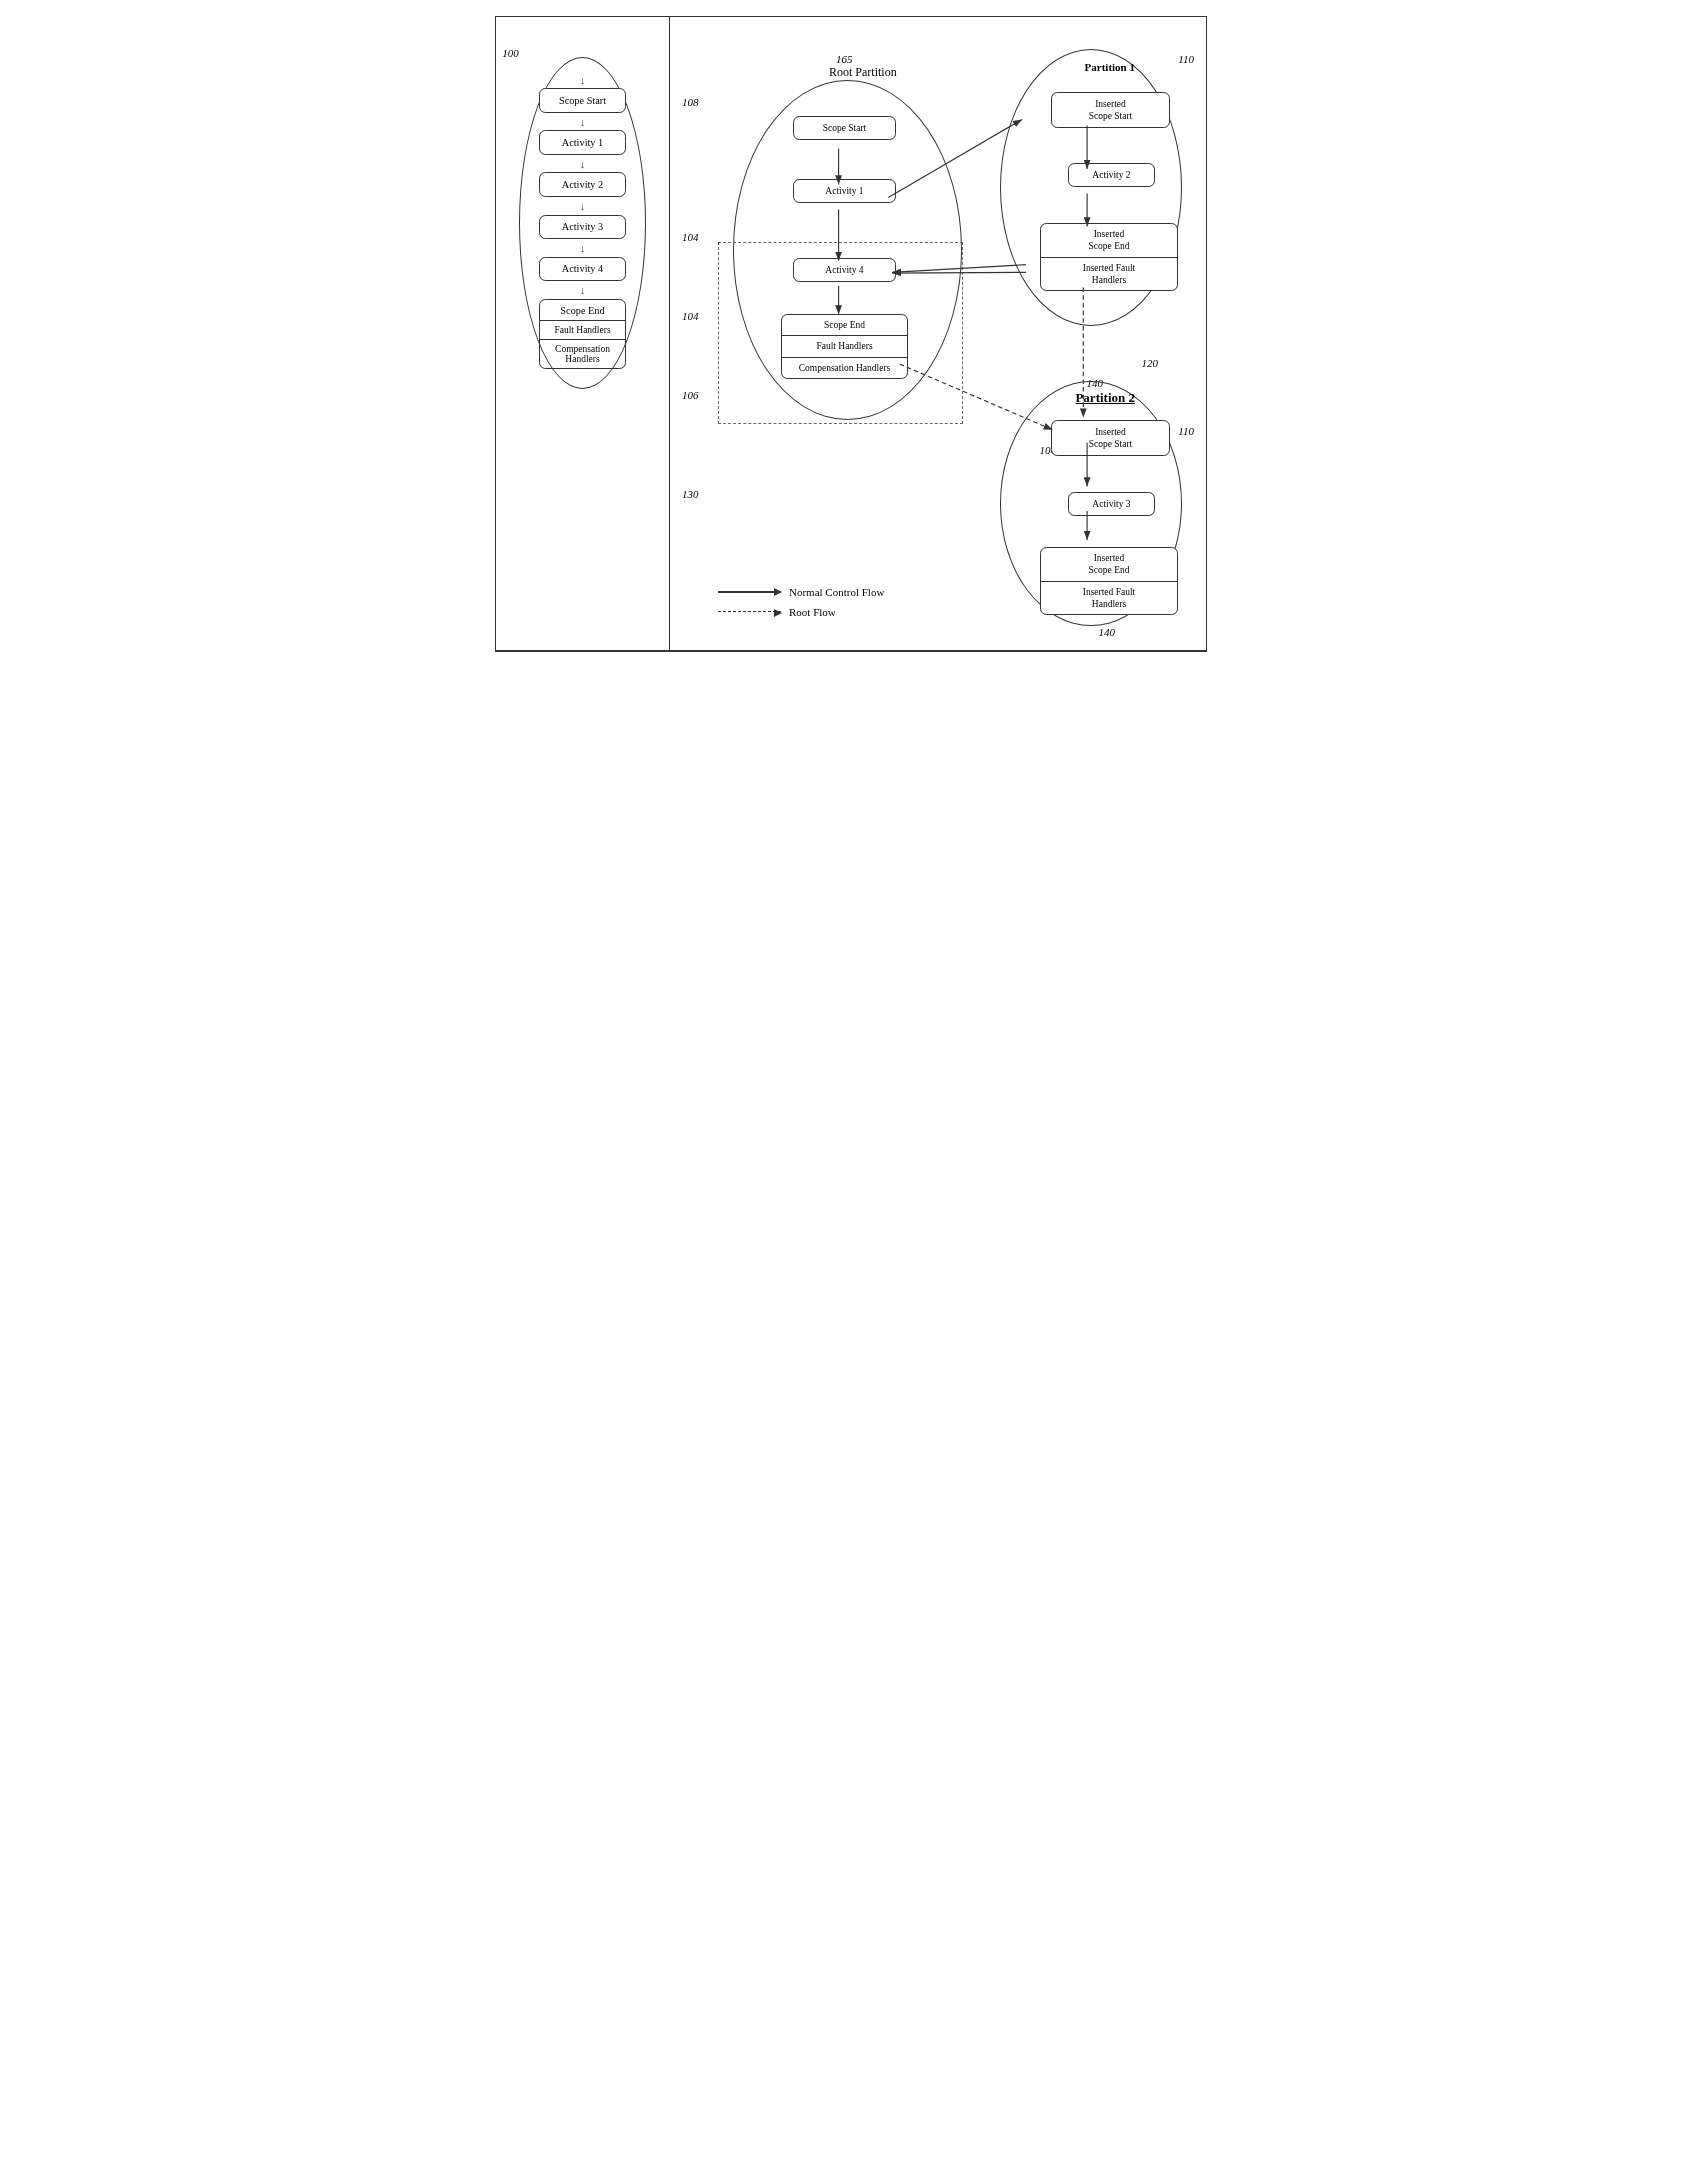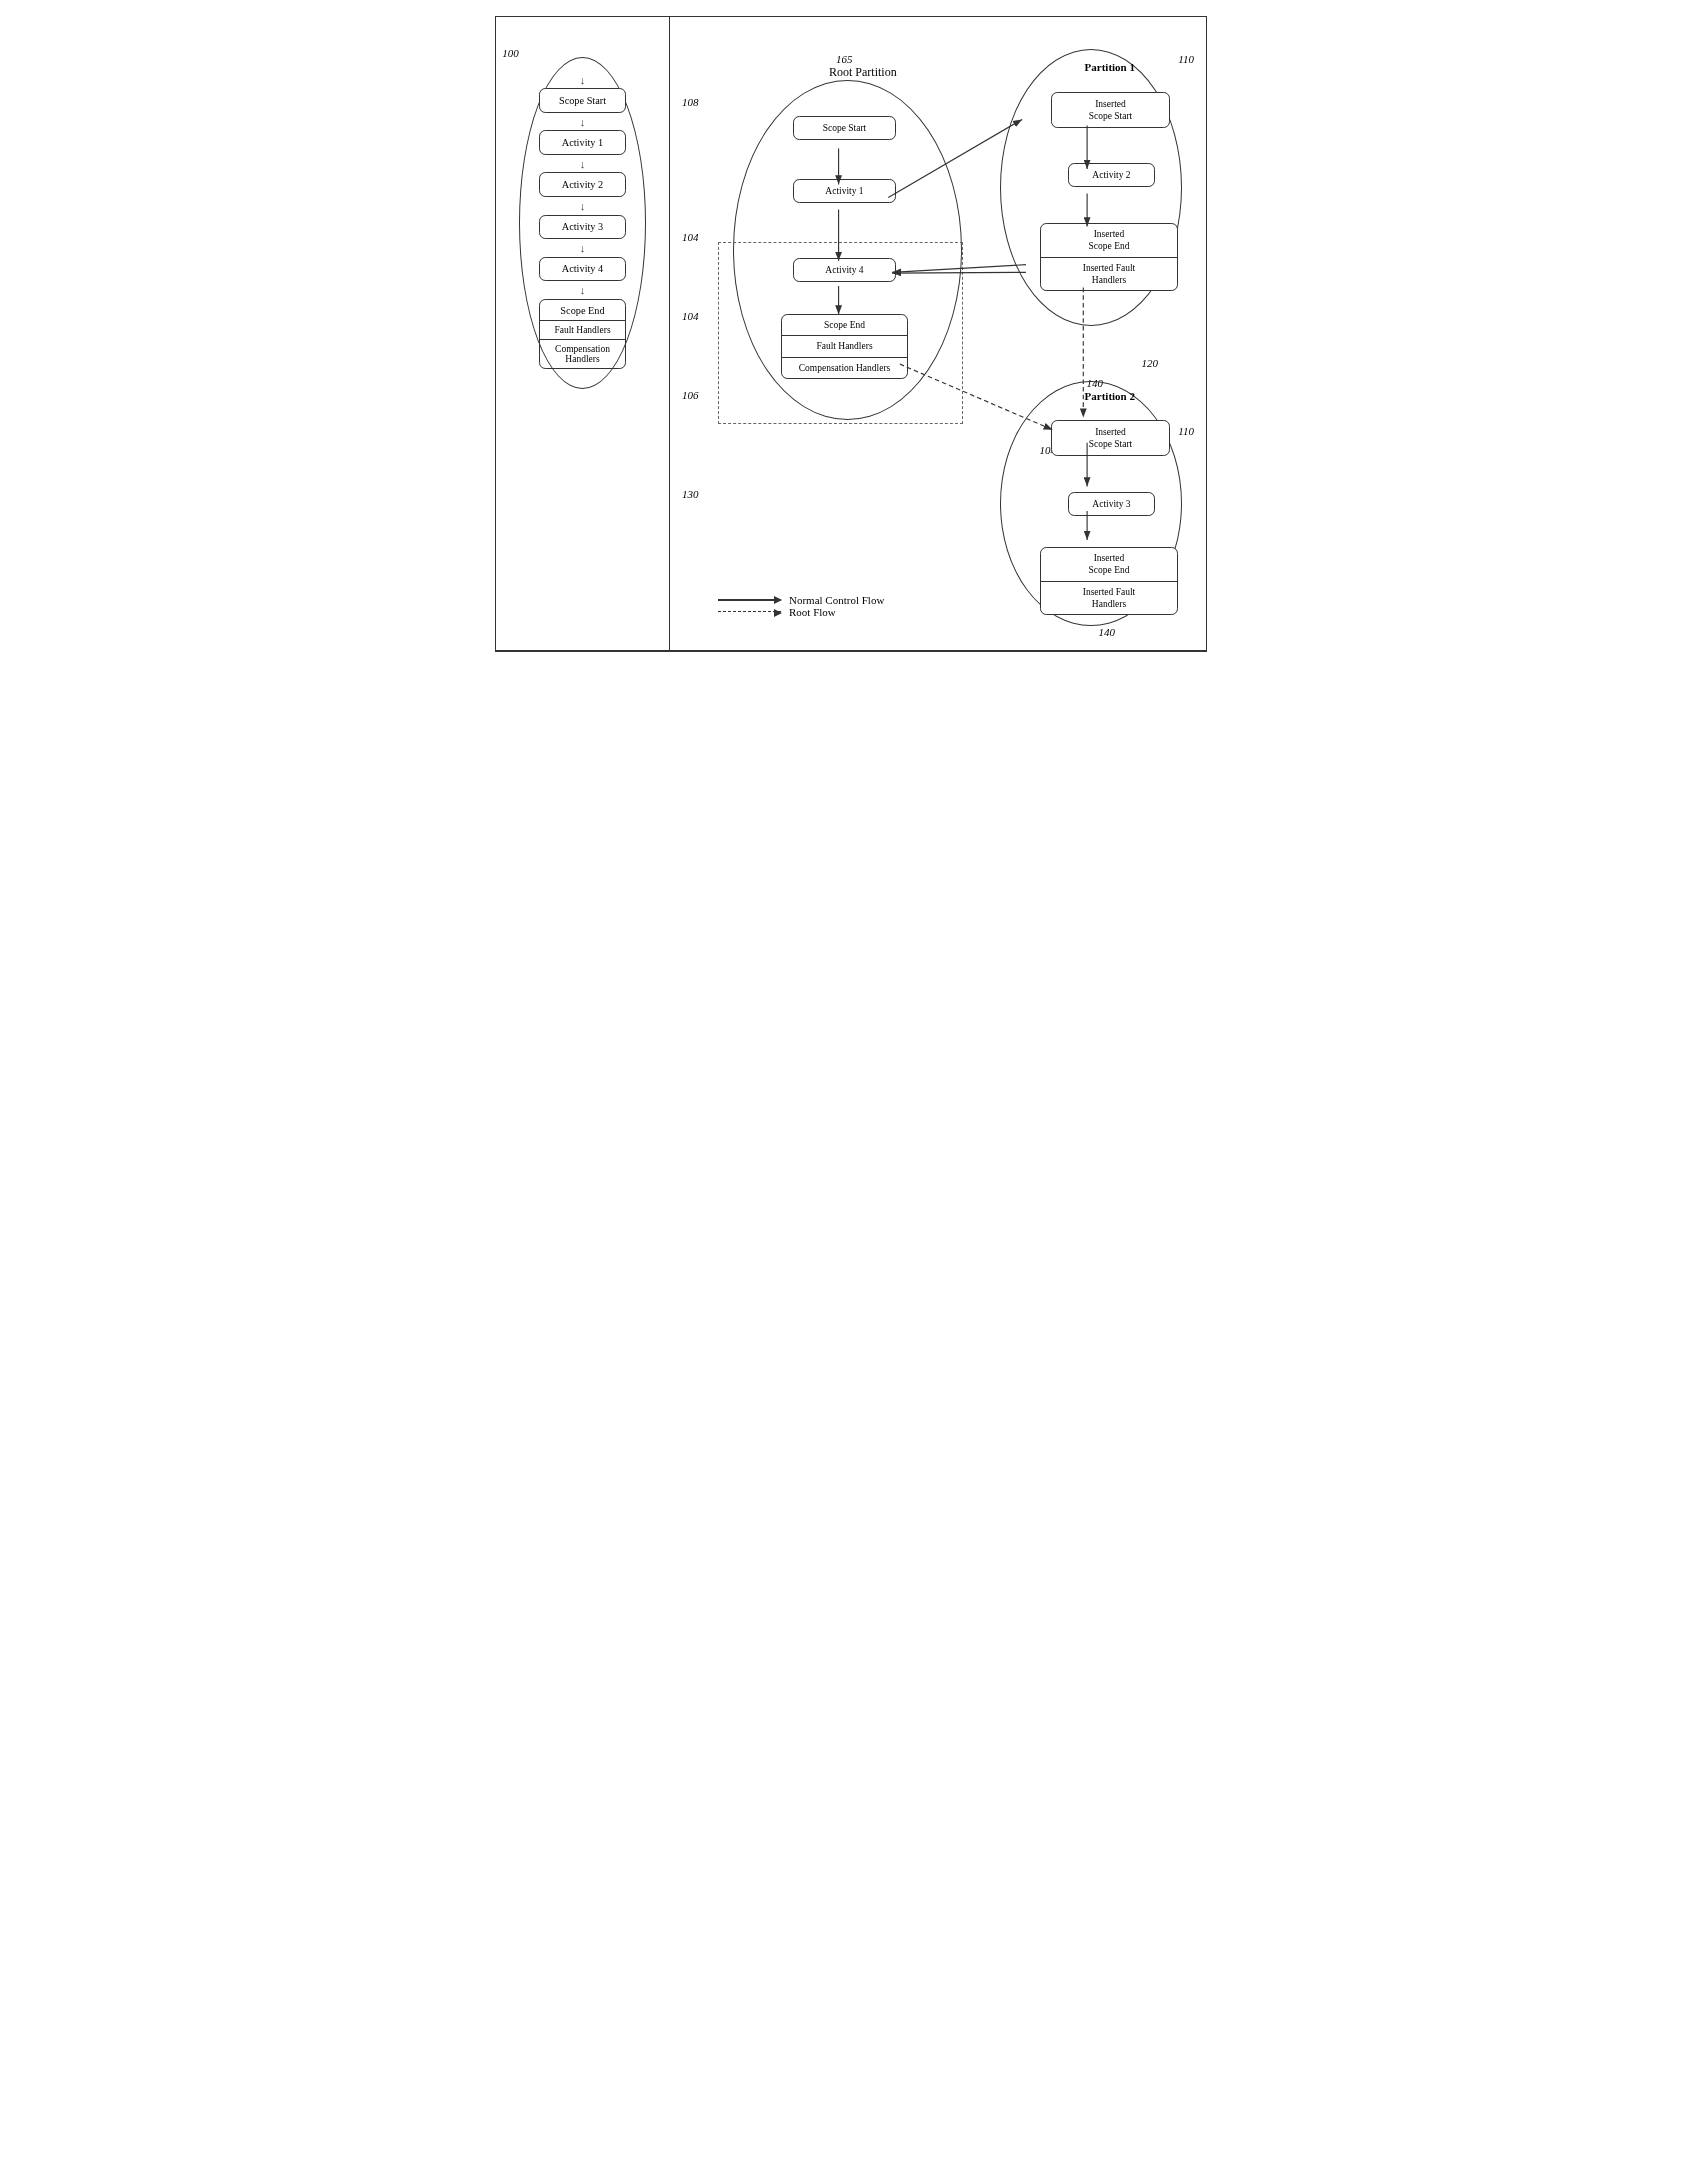--- a/index.html
+++ b/index.html
@@ -110,21 +110,21 @@
       margin-top: 24px;
     }
 
     
     .legend-area {
       position: absolute;
       bottom: 24px;
       left: 40px;
       display: flex;
       flex-direction: column;
-      gap: 0;
+      gap: 8px;
     }
 
     .legend-item {
       display: flex;
       align-items: center;
       gap: 8px;
       font-size: 11px;
     }
 
     .arrow-solid {
@@ -322,21 +322,21 @@
           <span>Activity 2</span>
         </div>
 
         <div class="abs-scope-group" style="top:198px;right:20px;width:138px;">
           <div class="sg-row">Inserted<br>Scope End</div>
           <div class="sg-row">Inserted Fault<br>Handlers</div>
         </div>
 
         <div class="oval-abs" style="top:356px;right:16px;width:182px;height:245px;"></div>
 
-        <div style="position:absolute;top:365px;right:63px;font-size:11px;font-weight:bold;text-align:center;">Partition 2</div>
+        <div style="position:absolute;top:365px;right:63px;font-size:13px;font-weight:bold;text-align:center;text-decoration:underline;">Partition 2</div>
 
         <div class="abs-box" style="top:395px;right:28px;width:119px;">Inserted<br>Scope Start</div>
 
         <div class="abs-box" style="top:467px;right:43px;width:87px;">
           <span>Activity 3</span>
         </div>
 
         <div class="abs-scope-group" style="top:522px;right:20px;width:138px;">
           <div class="sg-row">Inserted<br>Scope End</div>
           <div class="sg-row">Inserted Fault<br>Handlers</div>

